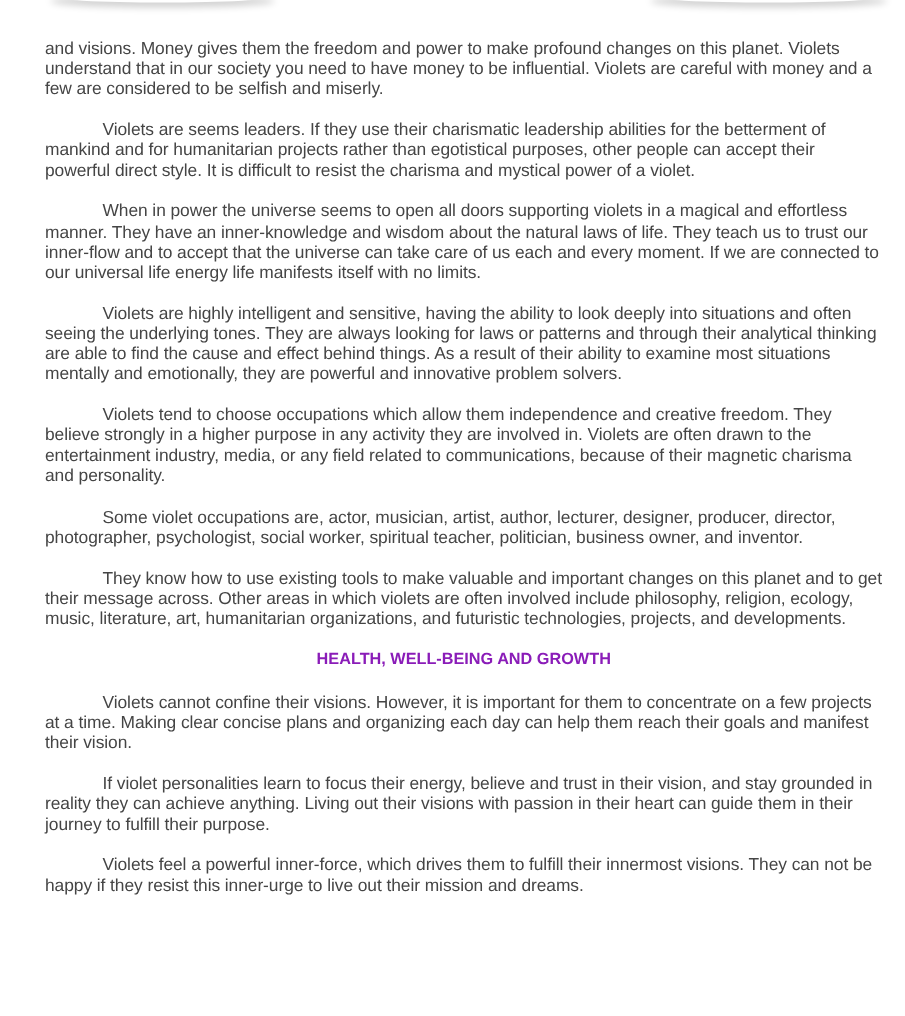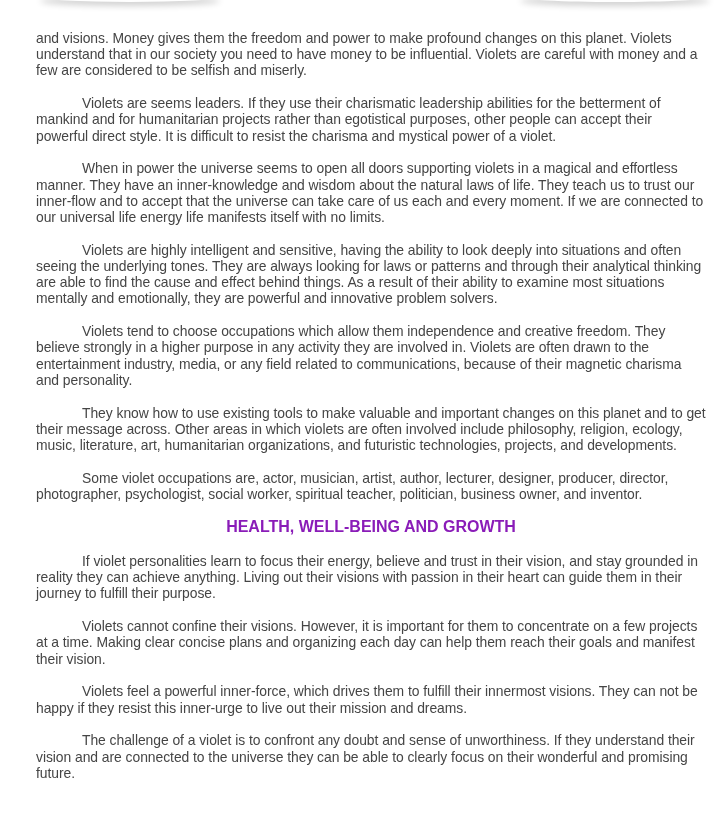--- a/index.html
+++ b/index.html
@@ -14,37 +14,36 @@
     .page {
       position: absolute; left: 36px; top: 30px; width: 670px;
       font-family: "Liberation Sans", sans-serif;
       font-size: 13.9px; line-height: 16.2px; color: #454545;
       letter-spacing: -0.05px;
     }
     .page p { margin: 0 0 16.6px 0; }
     .page p.indent { text-indent: 46px; }
     .heading {
       text-align: center; color: #8a1cb8; font-weight: bold;
-      font-size: 16px; margin: 4px 0 18px 0; letter-spacing: 0;
+      font-size: 13px; margin: 4px 0 18px 0; letter-spacing: 0;
     }
   </style>
 </head>
 <body>
 
 <div class="shadow-left"></div>
 <div class="shadow-right"></div>
 
 <div class="page">
   <p>and visions. Money gives them the freedom and power to make profound changes on this planet. Violets understand that in our society you need to have money to be influential. Violets are careful with money and a few are considered to be selfish and miserly.</p>
   <p class="indent">Violets are seems leaders. If they use their charismatic leadership abilities for the betterment of mankind and for humanitarian projects rather than egotistical purposes, other people can accept their powerful direct style. It is difficult to resist the charisma and mystical power of a violet.</p>
   <p class="indent">When in power the universe seems to open all doors supporting violets in a magical and effortless manner. They have an inner-knowledge and wisdom about the natural laws of life. They teach us to trust our inner-flow and to accept that the universe can take care of us each and every moment. If we are connected to our universal life energy life manifests itself with no limits.</p>
   <p class="indent">Violets are highly intelligent and sensitive, having the ability to look deeply into situations and often seeing the underlying tones. They are always looking for laws or patterns and through their analytical thinking are able to find the cause and effect behind things. As a result of their ability to examine most situations mentally and emotionally, they are powerful and innovative problem solvers.</p>
   <p class="indent">Violets tend to choose occupations which allow them independence and creative freedom. They believe strongly in a higher purpose in any activity they are involved in. Violets are often drawn to the entertainment industry, media, or any field related to communications, because of their magnetic charisma and personality.</p>
+  <p class="indent">Some violet occupations are, actor, musician, artist, author, lecturer, designer, producer, director, photographer, psychologist, social worker, spiritual teacher, politician, business owner, and inventor.</p>
   <p class="indent">They know how to use existing tools to make valuable and important changes on this planet and to get their message across. Other areas in which violets are often involved include philosophy, religion, ecology, music, literature, art, humanitarian organizations, and futuristic technologies, projects, and developments.</p>
-  <p class="indent">Some violet occupations are, actor, musician, artist, author, lecturer, designer, producer, director, photographer, psychologist, social worker, spiritual teacher, politician, business owner, and inventor.</p>
 
   <div class="heading">HEALTH, WELL-BEING AND GROWTH</div>
 
+  <p class="indent">Violets cannot confine their visions. However, it is important for them to concentrate on a few projects at a time. Making clear concise plans and organizing each day can help them reach their goals and manifest their vision.</p>
   <p class="indent">If violet personalities learn to focus their energy, believe and trust in their vision, and stay grounded in reality they can achieve anything. Living out their visions with passion in their heart can guide them in their journey to fulfill their purpose.</p>
-  <p class="indent">Violets cannot confine their visions. However, it is important for them to concentrate on a few projects at a time. Making clear concise plans and organizing each day can help them reach their goals and manifest their vision.</p>
   <p class="indent">Violets feel a powerful inner-force, which drives them to fulfill their innermost visions. They can not be happy if they resist this inner-urge to live out their mission and dreams.</p>
-  <p class="indent">The challenge of a violet is to confront any doubt and sense of unworthiness. If they understand their vision and are connected to the universe they can be able to clearly focus on their wonderful and promising future.</p>
 </div>
 
 </body></html>

